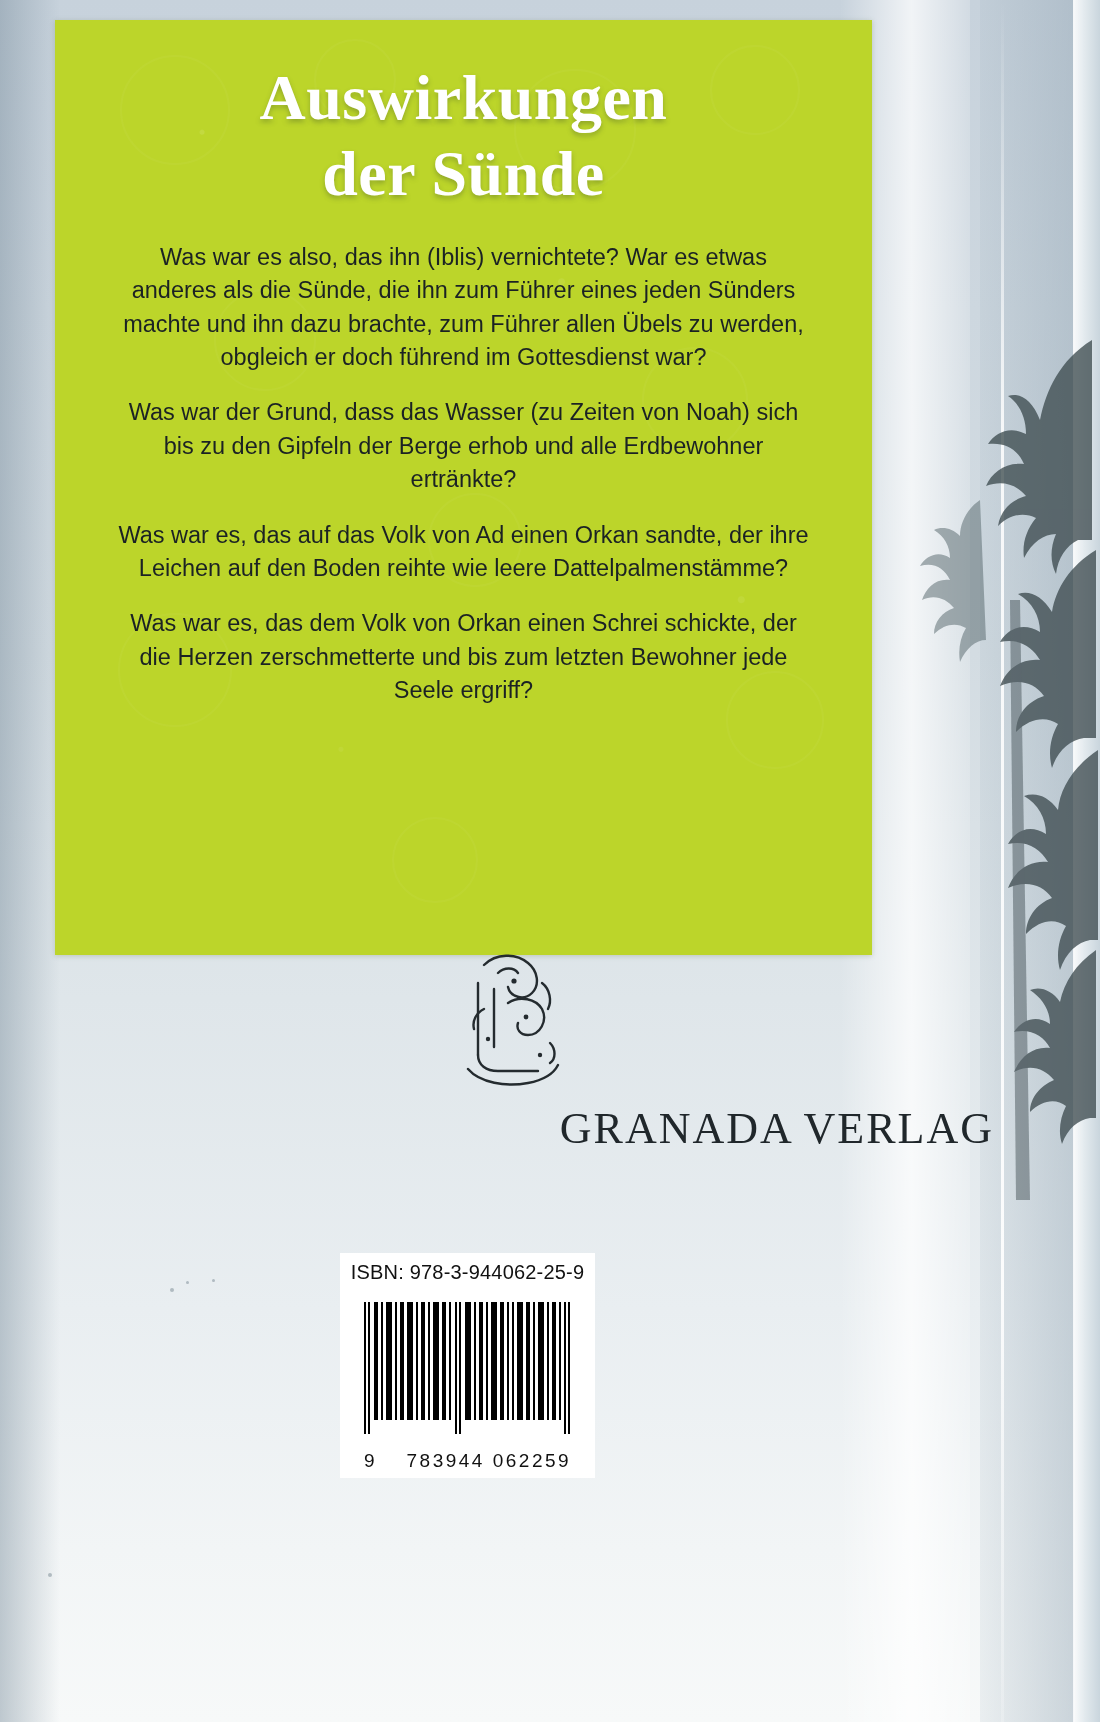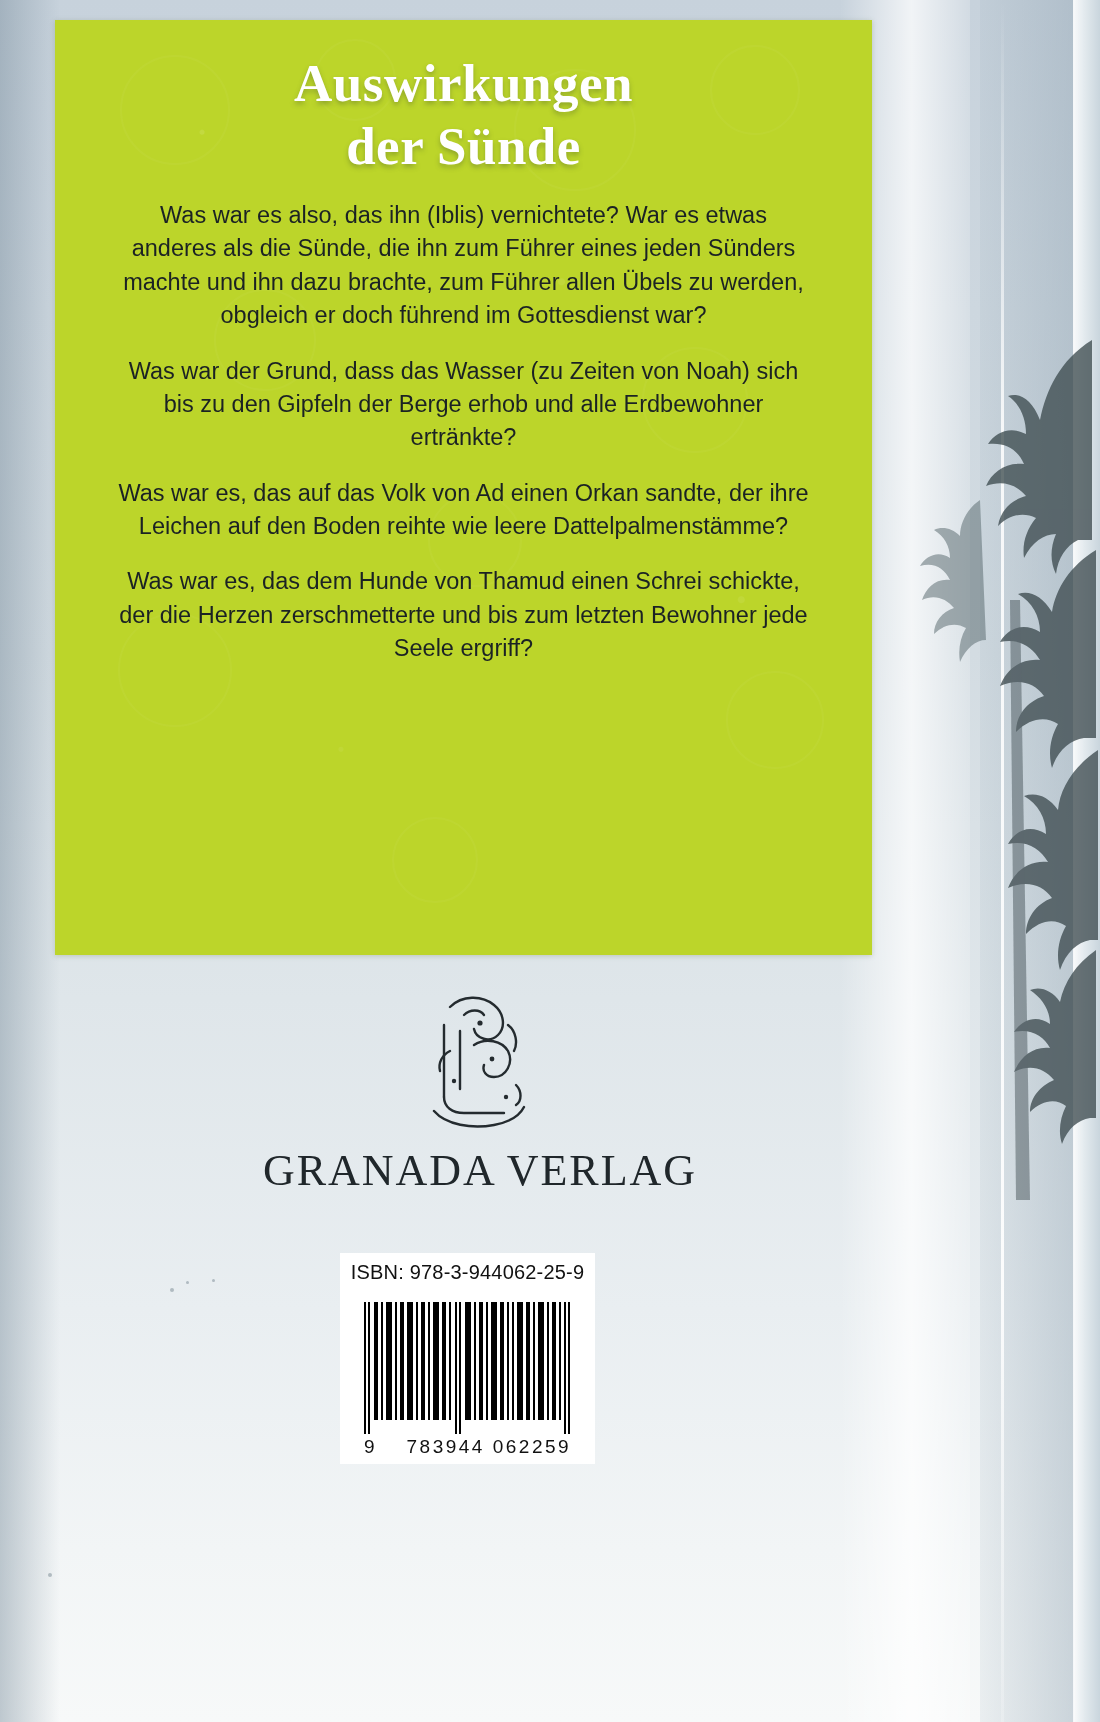--- a/index.html
+++ b/index.html
@@ -80,27 +80,27 @@
   }
   .panel-texture {
     position: absolute;
     inset: 0;
     opacity: 0.35;
     pointer-events: none;
   }
 
   .cover-title {
     position: relative;
-    margin: 4px;
+    margin: 12px;
     padding: 28px 64px 0 64px;
     font-family: "Liberation Serif", serif;
     font-weight: bold;
     color: #ffffff;
     text-align: center;
-    font-size: 53px;
+    font-size: 64px;
     line-height: 1.18;
     letter-spacing: 0.5px;
     text-shadow: 0 3px 5px rgba(90,110,40,0.45);
   }
   .cover-title .line2 { display: block; }
 
   .body-text {
     position: relative;
     padding: 18px 62px 0 62px;
     color: #1d2426;
@@ -110,23 +110,24 @@
     text-align: center;
     font-size: 23.5px;
     line-height: 1.42;
     color: #1b2224;
   }
 
   
   .publisher-block {
     position: absolute;
     left: 0;
-    top: 985px;
+    top: 943px;
     width: 960px;
-    text-align: center;
+    text-align: right;
+    padding-left: 34px;
   }
   .publisher-mark {
     display: block;
     margin: 0 auto;
     width: 120px;
     height: 150px;
   }
   .publisher-name {
     margin: 10px 0 0 0;
     font-family: "Liberation Serif", serif;
@@ -159,21 +160,21 @@
     width: 235px;
     height: 132px;
     margin: 0 auto;
   }
   .barcode-digits {
     text-align: center;
     font-family: "Liberation Sans", sans-serif;
     font-size: 19px;
     color: #111;
     letter-spacing: 2.5px;
-    margin-top: 2px;
+    margin-top: 16px;
   }
   .speck {
     position: absolute;
     background: rgba(120,135,145,0.5);
     border-radius: 50%;
   }
 </style>
 </head>
 <body>
 
@@ -221,21 +222,21 @@
 
     <h1 class="cover-title">
       <span>Auswirkungen</span>
       <span class="line2">der Sünde</span>
     </h1>
 
     <div class="body-text">
       <p>Was war es also, das ihn (Iblis) vernichtete? War es etwas anderes als die Sünde, die ihn zum Führer eines jeden Sünders machte und ihn dazu brachte, zum Führer allen Übels zu werden, obgleich er doch führend im Gottesdienst war?</p>
       <p>Was war der Grund, dass das Wasser (zu Zeiten von Noah) sich bis zu den Gipfeln der Berge erhob und alle Erdbewohner ertränkte?</p>
       <p>Was war es, das auf das Volk von Ad einen Orkan sandte, der ihre Leichen auf den Boden reihte wie leere Dattelpalmenstämme?</p>
-      <p>Was war es, das dem Hunde von Thamud einen Schrei schickte, der die Herzen zerschmetterte und bis zum letzten Bewohner jede Seele ergriff?</p>
+      <p>Was war es, das dem Volk von Orkan einen Schrei schickte, der die Herzen zerschmetterte und bis zum letzten Bewohner jede Seele ergriff?</p>
     </div>
   </div>
 
   <div class="publisher-block">
     <svg class="publisher-mark" viewBox="0 0 120 150">
       <g stroke="#242b2f" fill="none" stroke-width="2.4" stroke-linecap="round">
         <path d="M30 22 C42 10 62 10 74 20 C84 28 86 42 78 50 C70 58 56 54 54 44"></path>
         <path d="M44 30 C50 24 60 24 64 30"></path>
         <path d="M24 40 L24 112"></path>
         <path d="M24 112 C24 122 32 128 44 128 L84 128"></path>

